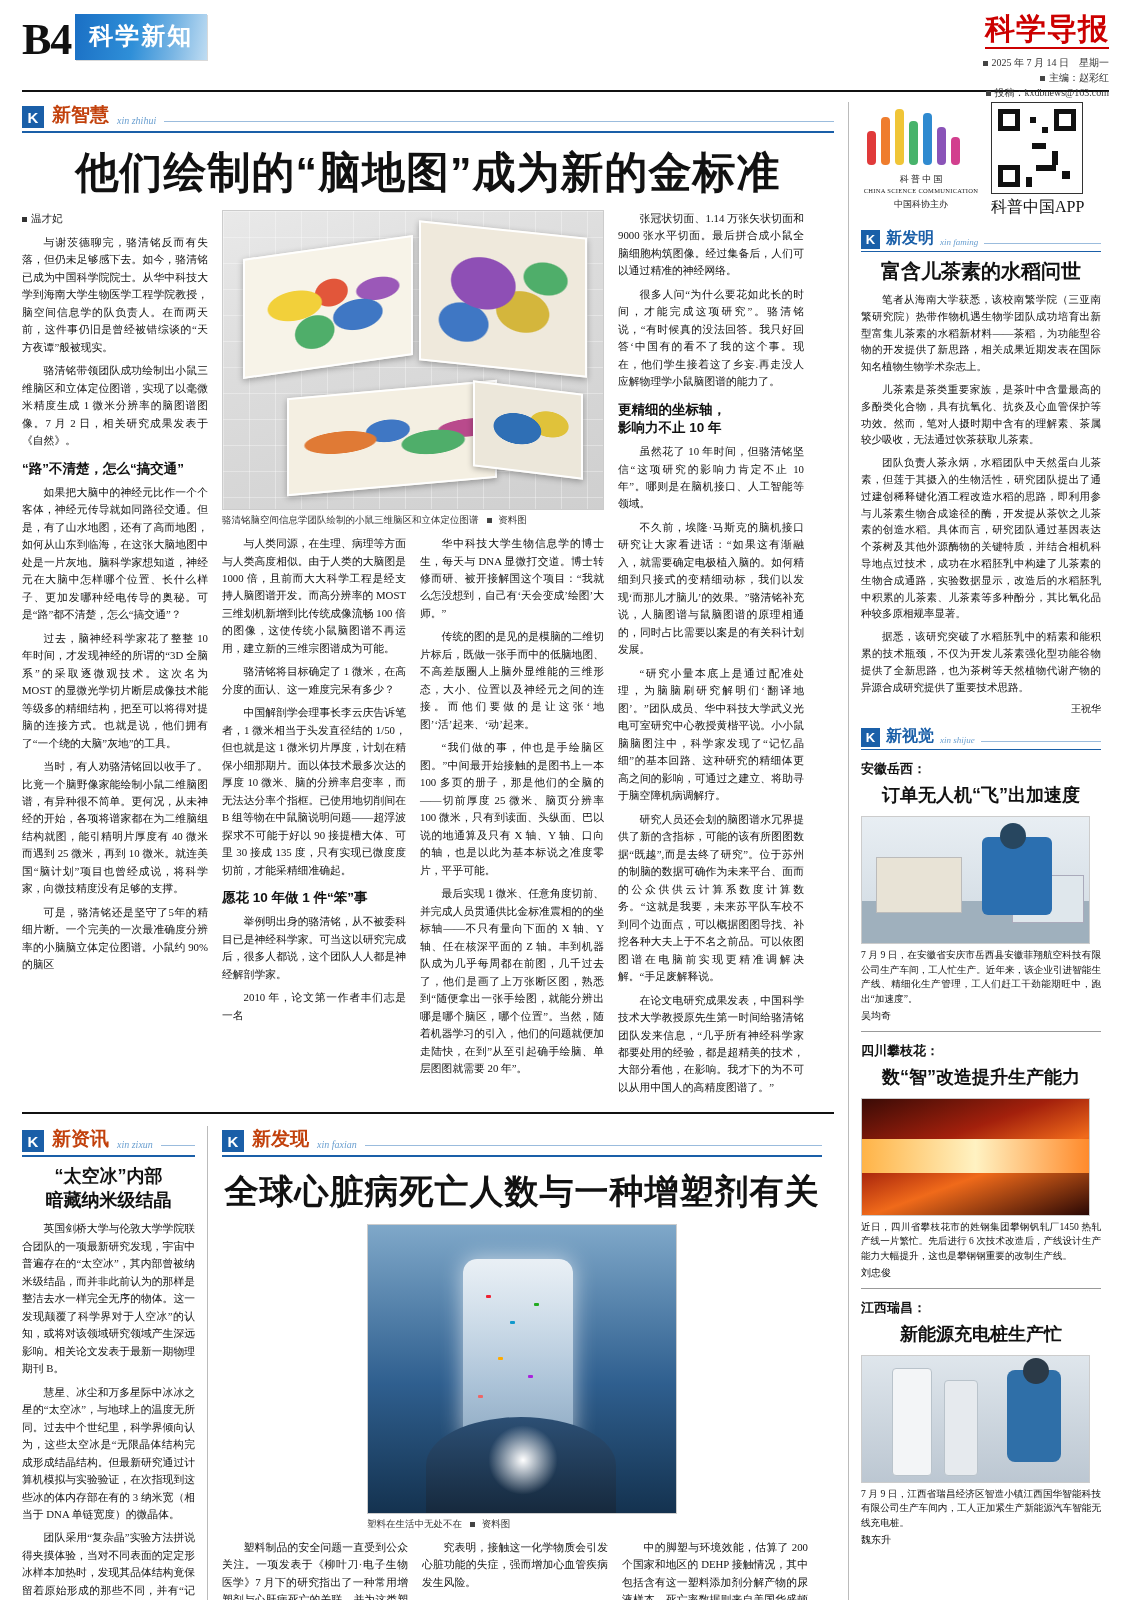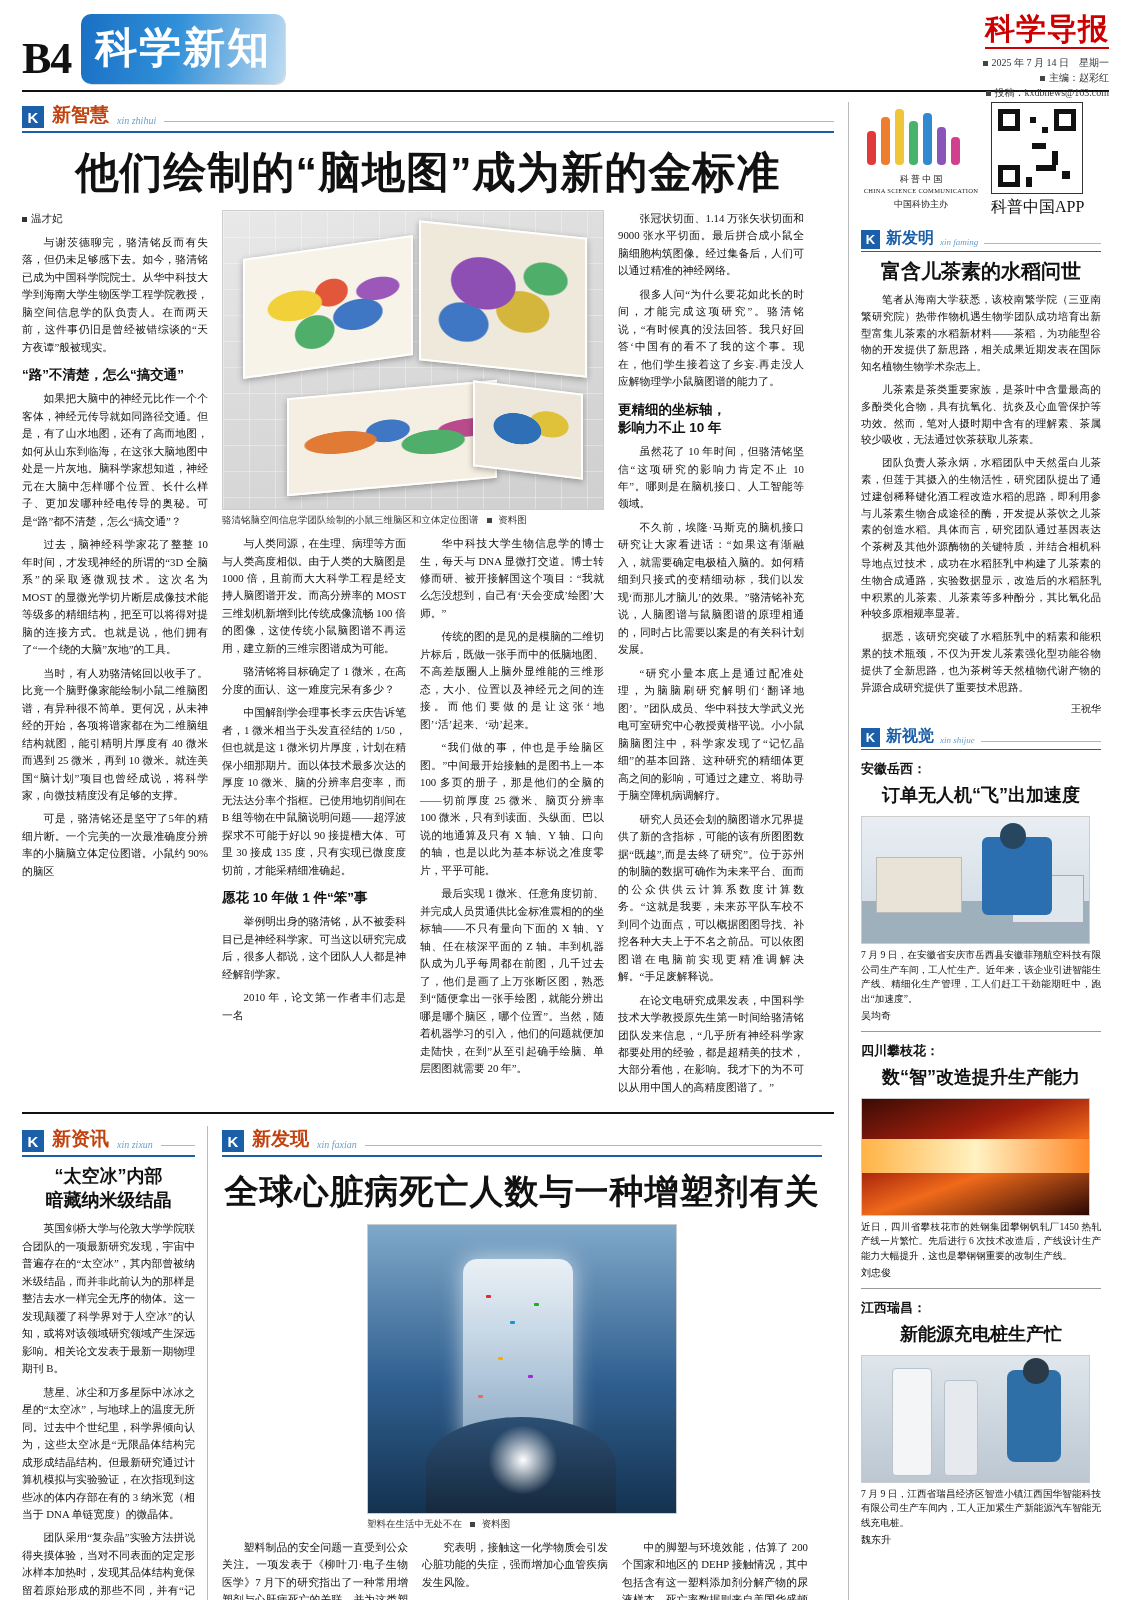--- a/index.html
+++ b/index.html
@@ -8,26 +8,26 @@
     width:1131px; height:1600px;
     background:#ffffff;
     font-family:"Liberation Serif", serif;
     color:#111;
     position:relative;
   }
   .page { width:1131px; height:1600px; position:relative; padding:14px 22px; }
 
   
   .masthead { display:flex; align-items:flex-start; justify-content:space-between; height:72px; }
-  .mh-left { display:flex; align-items:flex-end; gap:10px; }
+  .mh-left { display:flex; align-items:flex-start; gap:4px; }
   .folio { font-family:"Liberation Serif", serif; font-size:44px; font-weight:bold; letter-spacing:-1px; }
   .section-logo {
     background:linear-gradient(100deg,#1a6fc4 0%, #2f8fd8 45%, #7ab6e4 75%, #bfdcf2 100%);
-    color:#fff; font-weight:bold; font-size:42px; letter-spacing:2px;
-    padding:6px 14px 8px; border-radius:10px;
+    color:#fff; font-weight:bold; font-size:24px; letter-spacing:2px;
+    padding:6px 14px 8px; border-radius:0;
     font-family:"Liberation Sans", sans-serif;
     box-shadow:1px 1px 0 rgba(0,0,0,.15);
   }
   .mh-right { text-align:right; }
   .paper-name {
     font-family:"Liberation Serif", serif; font-weight:bold; font-size:30px; color:#c00;
     letter-spacing:1px; line-height:1;
     border-bottom:2px solid #c00; padding-bottom:3px; display:inline-block;
   }
   .mh-meta { font-size:10px; color:#333; line-height:1.5; margin-top:6px; }
@@ -215,20 +215,21 @@
           <div class="py">xin zhihui</div>
           <div class="line"></div>
         </div>
 
         <h1 class="headline">他们绘制的“脑地图”成为新的金标准</h1>
 
         <div class="s1-grid">
           <div class="s1-c1">
             <div class="byline"><span class="sq"></span><span>温才妃</span></div>
             <p class="t">与谢茨德聊完，骆清铭反而有失落，但仍未足够感下去。如今，骆清铭已成为中国科学院院士。从华中科技大学到海南大学生物医学工程学院教授，脑空间信息学的队负责人。在而两天前，这件事仍旧是曾经被错综谈的“天方夜谭”般被现实。</p>
+            <p class="t">骆清铭带领团队成功绘制出小鼠三维脑区和立体定位图谱，实现了以毫微米精度生成 1 微米分辨率的脑图谱图像。7 月 2 日，相关研究成果发表于《自然》。</p>
             <h3 class="sub">“路”不清楚，怎么“搞交通”</h3>
             <p class="t">如果把大脑中的神经元比作一个个客体，神经元传导就如同路径交通。但是，有了山水地图，还有了高而地图，如何从山东到临海，在这张大脑地图中处是一片灰地。脑科学家想知道，神经元在大脑中怎样哪个位置、长什么样子、更加发哪种经电传导的奥秘。可是“路”都不清楚，怎么“搞交通”？</p>
             <p class="t">过去，脑神经科学家花了整整 10 年时间，才发现神经的所谓的“3D 全脑系”的采取逐微观技术。这次名为 MOST 的显微光学切片断层成像技术能等级多的精细结构，把至可以将得对提脑的连接方式。也就是说，他们拥有了“一个绕的大脑”灰地”的工具。</p>
             <p class="t">当时，有人劝骆清铭回以收手了。比竟一个脑野像家能绘制小鼠二维脑图谱，有异种很不简单。更何况，从未神经的开始，各项将谱家都在为二维脑组结构就图，能引精明片厚度有 40 微米而遇到 25 微米，再到 10 微米。就连美国“脑计划”项目也曾经成说，将科学家，向微技精度没有足够的支撑。</p>
             <p class="t">可是，骆清铭还是坚守了5年的精细片断。一个完美的一次最准确度分辨率的小脑脑立体定位图谱。小鼠约 90% 的脑区</p>
           </div>
 
           <div class="s1-mid">
             <div class="brainimg">
               <div class="stage"></div>

